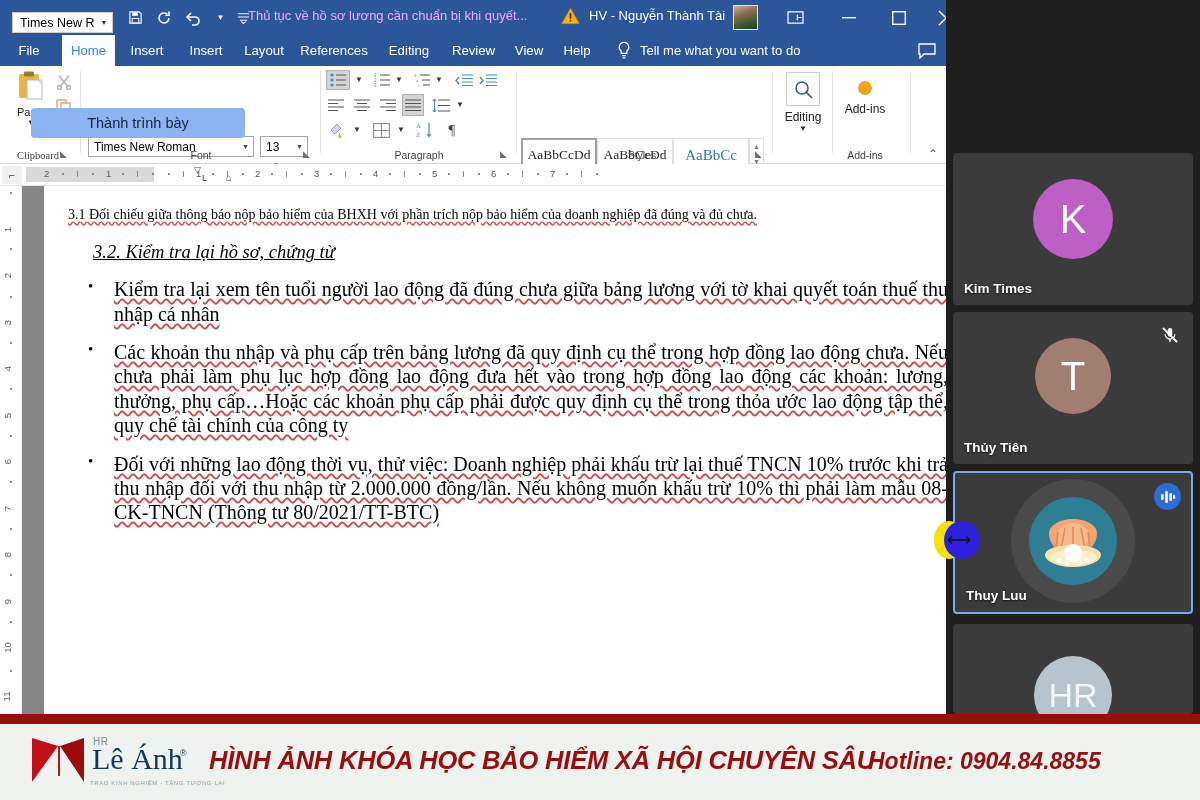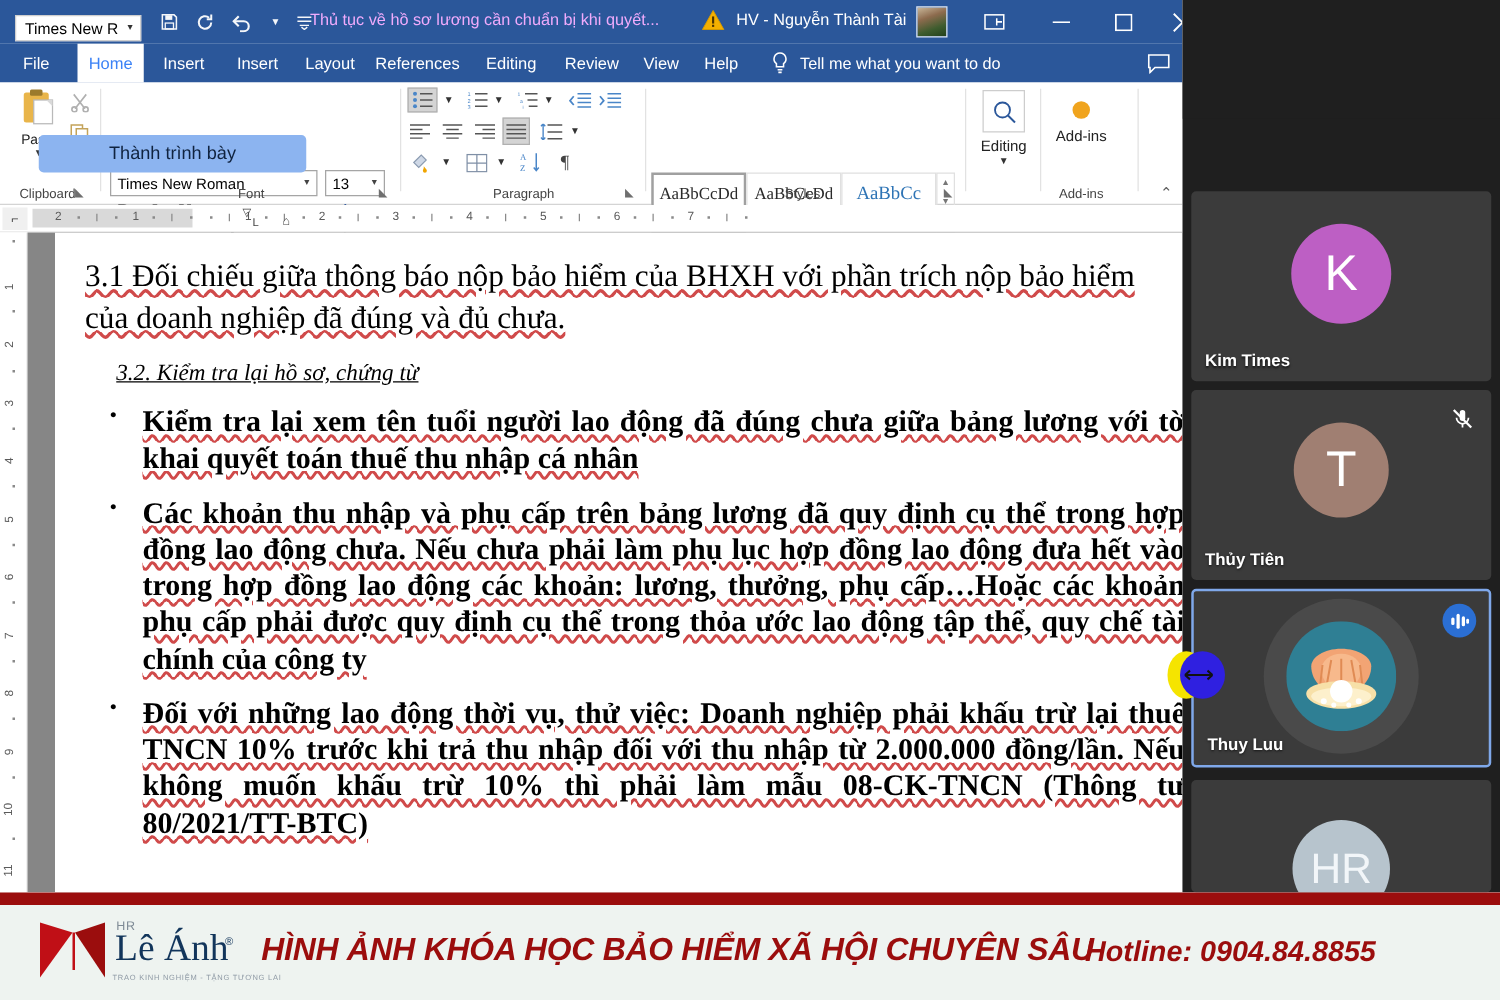--- a/index.html
+++ b/index.html
@@ -239,36 +239,35 @@
     position: absolute; left: 24px; top: 0px;
     width: 880px;
     font-family: "Liberation Serif", serif;
     color: #000000;
   }
   .p-head {
     font-size: 19px; line-height: 1.0;
     white-space: nowrap;
   }
   .p-body {
-    font-size: 25px; line-height: 1.30;
+    font-size: 14px; line-height: 1.30;
   }
   .p-sub-italic {
     font-size: 18.5px; font-style: italic;
     text-decoration: underline;
     margin-left: 25px;
   }
   .bullet-list { margin-top: 12px; }
   .bullet-item {
     position: relative;
     padding-left: 46px;
     margin-bottom: 11px;
-    font-size: 24px;
+    font-size: 20px;
     line-height: 1.22;
     text-align: justify;
-    font-weight: bold;
   }
   .bullet-item::before {
     content: "\2022";
     position: absolute; left: 20px; top: 0;
     font-size: 15px;
   }
   .u { text-decoration: underline; }
   .sq {
     text-decoration: underline;
     text-decoration-style: wavy;
@@ -521,21 +520,21 @@
           <rect x="5" y="4" width="9" height="11" fill="#fff" stroke="#c3a35a" stroke-width="1.2"></rect>
         </svg>
     </span>
     <span class="mini-ic" style="left:56px;top:57px">
       <svg width="17" height="16" viewBox="0 0 17 16">
           <path d="M2 3h8v4H2z" fill="#e0b35a"></path>
           <path d="M10 5h4v3h-4z" fill="#c9902f"></path>
           <path d="M8 8l2 6 2-6z" fill="#f0d9a8"></path>
         </svg>
     </span>
-    <div class="grp-label" style="left:0; width:76px;">Clipboard</div>
+    <div class="grp-label" style="left:0; width:76px;font-family:Liberation Serif, serif;">Clipboard</div>
     <div class="dlg-launch" style="left:60px">◣</div>
     <div class="grp-sep" style="left:80px"></div>
 
     <div id="font-name-box">
       <span>Times New Roman</span>
       <span style="font-size:7px;color:#444">▼</span>
     </div>
     <div id="font-size-box">
       <span>13</span>
       <span style="font-size:7px;color:#444">▼</span>

